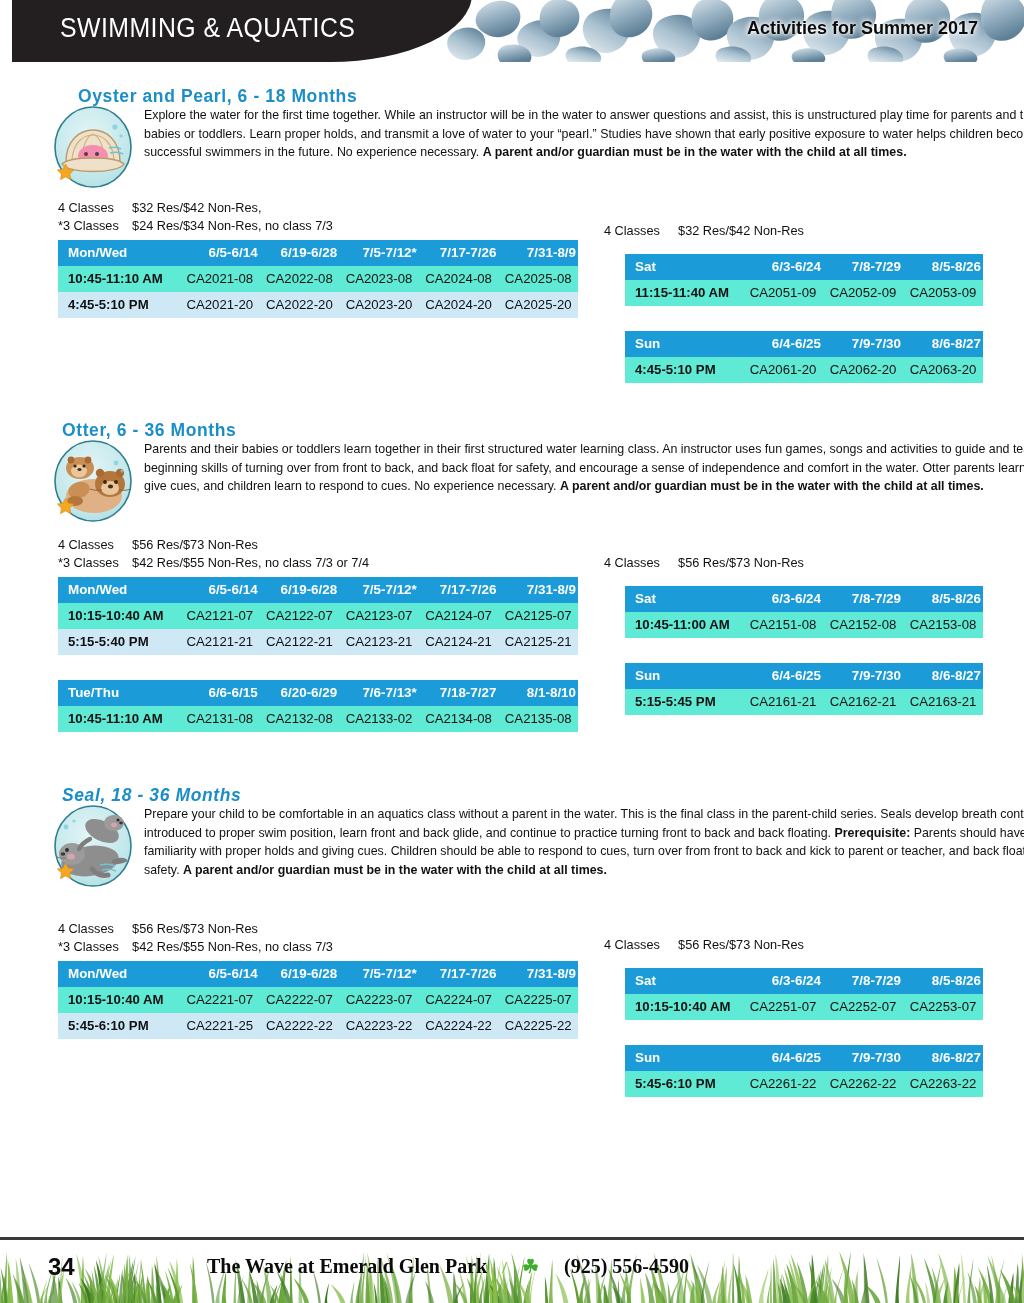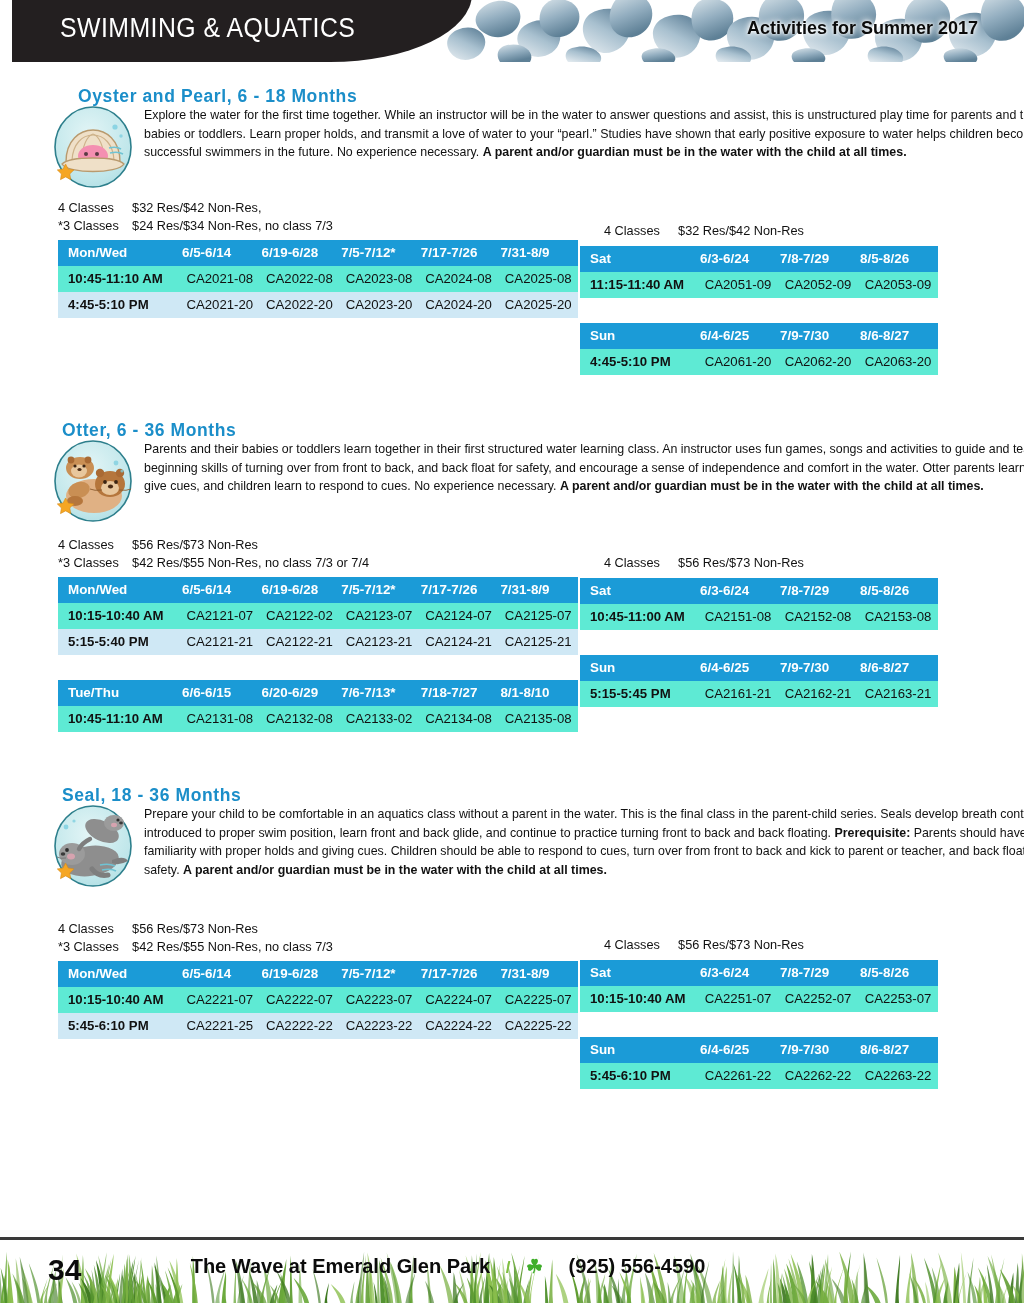--- a/index.html
+++ b/index.html
@@ -69,62 +69,63 @@
   .price-line {
     font-size: 13.4px; color: #111; line-height: 17.5px; white-space: nowrap;
     transform: scaleX(0.95); transform-origin: left center;
   }
   .price-line .cls { display:inline-block; width: 78px; }
 
   
   .tbl { border-collapse: collapse; table-layout: fixed; }
   .tbl th {
     background: #1b9bd7; color: #fff; font-weight: bold;
-    font-size: 13.4px; text-align: left; padding: 5px 2px 6px;
+    font-size: 13.4px; text-align: right; padding: 5px 2px 6px;
     white-space: nowrap;
   }
   .tbl th.first { text-align: left; padding-left: 10px; }
   .tbl td {
     font-size: 13.2px; color: #111; text-align: center;
     padding: 5px 2px 6px; white-space: nowrap;
   }
   .tbl td.first { font-weight: bold; text-align: left; padding-left: 10px; }
   .tbl tr.r0 td { background: #5eead4; }
   .tbl tr.r1 td { background: #cfe8f5; }
 
   .tbl-left { width: 520px; }
   .tbl-left col.c0 { width: 122px; }
   .tbl-left col.cx { width: 79.6px; }
 
   .tbl-right { width: 358px; }
   .tbl-right col.c0 { width: 118px; }
   .tbl-right col.cx { width: 80px; }
 
   .col-left  { position: absolute; left: 58px; }
-  .col-right { position: absolute; left: 580px; }
+  .col-right { position: absolute; left: 625px; margin-top: 8px; }
 
   
   .footer {
     position: absolute; left: 0; bottom: 0; width: 1024px; height: 72px;
     overflow: hidden; background: #fff;
   }
   .footer-rule {
     position: absolute; left: 0; top: 6px; width: 1024px; height: 3px;
     background: #3a3a3a;
   }
   .grass { position: absolute; left: 0; bottom: 0; width: 1024px; height: 52px; }
   .footer-page {
     position: absolute; left: 48px; top: 22px;
-    font-size: 30px; font-weight: bold; color: #0b0b0b; z-index: 5;
+    font-size: 24px; font-weight: bold; color: #0b0b0b; z-index: 5;
   }
   .footer-center {
     position: absolute; left: 0; top: 24px; width: 896px;
     text-align: center; z-index: 5;
     font-size: 20px; font-weight: bold; color: #0b0b0b;
     white-space: nowrap;
+    font-family: Liberation Serif, serif;
   }
   .footer-center .sep { color: #7fbf3f; font-size: 17px; margin: 0 10px; }
   .footer-center .clover { color: #3fae2a; font-size: 19px; }
 </style>
 </head>
 <body>
 
 <div class="page">
 
   <div class="header">
@@ -362,21 +363,21 @@
                 <th>6/19-6/28</th>
                 <th>7/5-7/12*</th>
                 <th>7/17-7/26</th>
                 <th>7/31-8/9</th>
               </tr>
             </thead>
             <tbody>
               <tr class="r0">
                 <td class="first">10:15-10:40 AM</td>
                 <td>CA2121-07</td>
-                <td>CA2122-02</td>
+                <td>CA2122-07</td>
                 <td>CA2123-07</td>
                 <td>CA2124-07</td>
                 <td>CA2125-07</td>
               </tr>
               <tr class="r1">
                 <td class="first">5:15-5:40 PM</td>
                 <td>CA2121-21</td>
                 <td>CA2122-21</td>
                 <td>CA2123-21</td>
                 <td>CA2124-21</td>
@@ -467,21 +468,21 @@
                 <td class="first">5:15-5:45 PM</td>
                 <td>CA2161-21</td>
                 <td>CA2162-21</td>
                 <td>CA2163-21</td>
               </tr>
             </tbody>
           </table>
         </div>
       </div>
       <div class="section" style="position: absolute; left: 0px; top: 723px; width: 1024px;">
-        <div class="sec-title" style="position: absolute; left: 62px; top: 0px;">Seal, 18 - 36 Months</div>
+        <div class="sec-title" style="position: absolute; left: 62px; top: 0px; font-style: italic;">Seal, 18 - 36 Months</div>
         <div class="icon-circle" style="top: 18px; left: 52px;"><svg viewBox="0 0 82 90">
             <defs>
       <radialGradient id="wat2" cx="0.45" cy="0.35" r="0.8">
         <stop offset="0%" stop-color="#e3f5f6"></stop>
         <stop offset="70%" stop-color="#bfe6ea"></stop>
         <stop offset="100%" stop-color="#a7d9e0"></stop>
       </radialGradient>
     </defs>
     <ellipse cx="41" cy="43" rx="38" ry="40" fill="url(#wat2)" stroke="#2d7f8c" stroke-width="1.6"></ellipse>
     <g>

